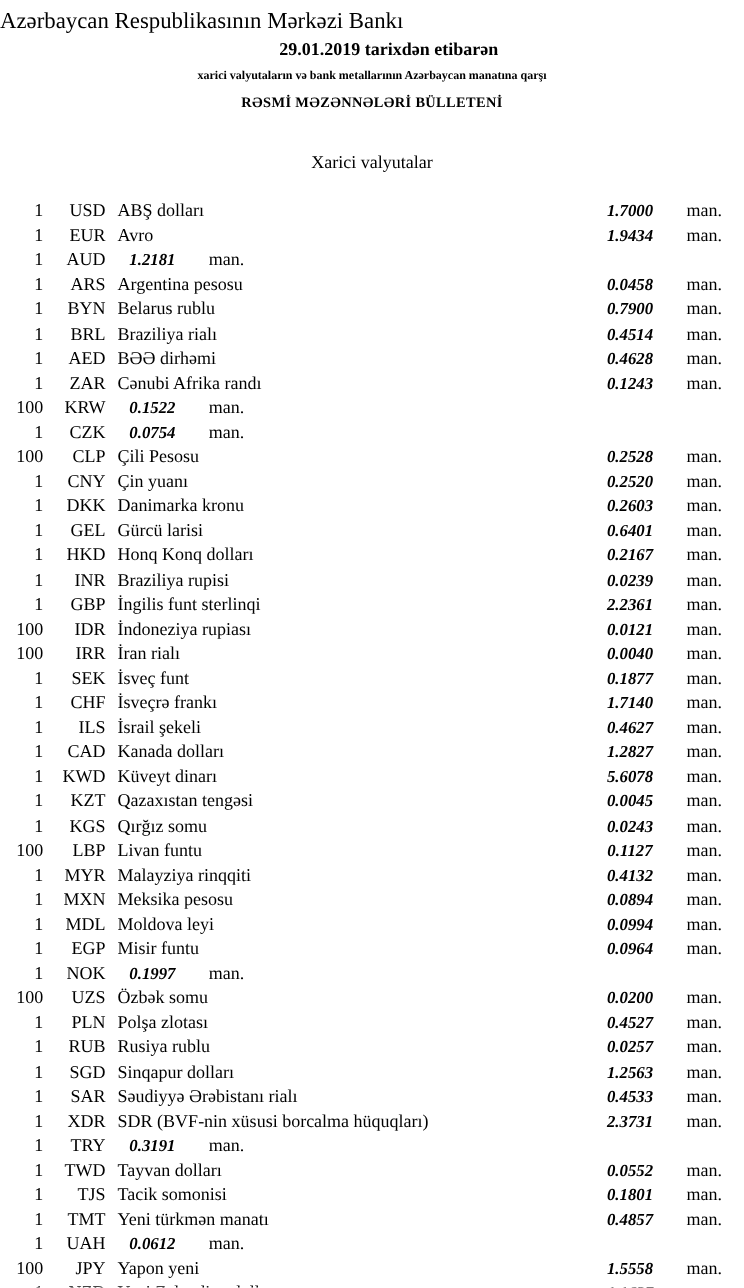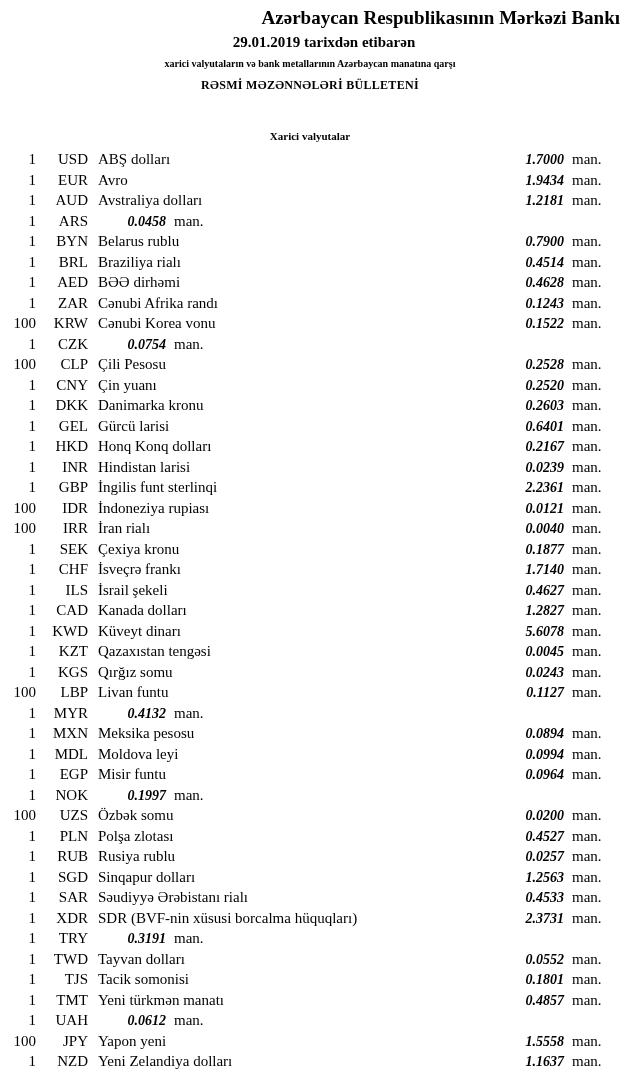--- a/index.html
+++ b/index.html
@@ -13,23 +13,23 @@
     color: #000000;
   }
   .page {
     width: 620px;
     height: 1073px;
     box-sizing: border-box;
     padding-top: 6px;
     overflow: hidden;
   }
   .hdr-title {
-    text-align: right;
+    text-align: left;
     font-size: 19px;
-    font-weight: bold;
+    font-weight: normal;
     line-height: 24px;
   }
   .hdr-date {
     text-align: center;
     font-size: 15px;
     font-weight: bold;
     line-height: 21px;
     margin-top: 2px;
     padding-left: 28px;
   }
@@ -41,25 +41,25 @@
   }
   .hdr-bulletin {
     text-align: center;
     font-size: 12px;
     font-weight: bold;
     line-height: 22px;
     letter-spacing: 0.3px;
   }
   .section-title {
     text-align: center;
-    font-size: 11px;
-    font-weight: bold;
+    font-size: 15px;
+    font-weight: normal;
     line-height: 20px;
     margin-top: 30px;
-    margin-bottom: 3px;
+    margin-bottom: 20px;
   }
   .rates {
     width: 100%;
   }
   .rate-row {
     display: flex;
     align-items: baseline;
     height: 20.5px;
     font-size: 15px;
     line-height: 20.5px;
@@ -76,21 +76,21 @@
   }
   .cell-name {
     flex: 1 1 auto;
     text-align: left;
     padding-left: 10px;
     white-space: nowrap;
     overflow: hidden;
   }
   .cell-rate {
     width: 78px;
-    text-align: right;
+    text-align: center;
     flex: 0 0 auto;
     font-weight: bold;
     font-style: italic;
     font-size: 14px;
     font-family: Liberation Serif, serif;
   }
   .cell-unit {
     width: 48px;
     text-align: left;
     padding-left: 8px;
@@ -122,28 +122,28 @@
     <span class="cell-qty">1</span>
     <span class="cell-code">EUR</span>
     <span class="cell-name">Avro</span>
     <span class="cell-rate">1.9434</span>
     <span class="cell-unit">man.</span>
   </div>
 
   <div class="rate-row">
     <span class="cell-qty">1</span>
     <span class="cell-code">AUD</span>
-    <span class="cell-name">Avstraliya dolları</span>
     <span class="cell-rate">1.2181</span>
     <span class="cell-unit">man.</span>
   </div>
 
   <div class="rate-row">
     <span class="cell-qty">1</span>
     <span class="cell-code">ARS</span>
+    <span class="cell-name">Argentina pesosu</span>
     <span class="cell-rate">0.0458</span>
     <span class="cell-unit">man.</span>
   </div>
 
   <div class="rate-row">
     <span class="cell-qty">1</span>
     <span class="cell-code">BYN</span>
     <span class="cell-name">Belarus rublu</span>
     <span class="cell-rate">0.7900</span>
     <span class="cell-unit">man.</span>
@@ -169,21 +169,20 @@
     <span class="cell-qty">1</span>
     <span class="cell-code">ZAR</span>
     <span class="cell-name">Cənubi Afrika randı</span>
     <span class="cell-rate">0.1243</span>
     <span class="cell-unit">man.</span>
   </div>
 
   <div class="rate-row">
     <span class="cell-qty">100</span>
     <span class="cell-code">KRW</span>
-    <span class="cell-name">Cənubi Korea vonu</span>
     <span class="cell-rate">0.1522</span>
     <span class="cell-unit">man.</span>
   </div>
 
   <div class="rate-row">
     <span class="cell-qty">1</span>
     <span class="cell-code">CZK</span>
     <span class="cell-rate">0.0754</span>
     <span class="cell-unit">man.</span>
   </div>
@@ -224,21 +223,21 @@
     <span class="cell-qty">1</span>
     <span class="cell-code">HKD</span>
     <span class="cell-name">Honq Konq dolları</span>
     <span class="cell-rate">0.2167</span>
     <span class="cell-unit">man.</span>
   </div>
 
   <div class="rate-row">
     <span class="cell-qty">1</span>
     <span class="cell-code">INR</span>
-    <span class="cell-name">Hindistan larisi</span>
+    <span class="cell-name">Braziliya rupisi</span>
     <span class="cell-rate">0.0239</span>
     <span class="cell-unit">man.</span>
   </div>
 
   <div class="rate-row">
     <span class="cell-qty">1</span>
     <span class="cell-code">GBP</span>
     <span class="cell-name">İngilis funt sterlinqi</span>
     <span class="cell-rate">2.2361</span>
     <span class="cell-unit">man.</span>
@@ -256,21 +255,21 @@
     <span class="cell-qty">100</span>
     <span class="cell-code">IRR</span>
     <span class="cell-name">İran rialı</span>
     <span class="cell-rate">0.0040</span>
     <span class="cell-unit">man.</span>
   </div>
 
   <div class="rate-row">
     <span class="cell-qty">1</span>
     <span class="cell-code">SEK</span>
-    <span class="cell-name">Çexiya kronu</span>
+    <span class="cell-name">İsveç funt</span>
     <span class="cell-rate">0.1877</span>
     <span class="cell-unit">man.</span>
   </div>
 
   <div class="rate-row">
     <span class="cell-qty">1</span>
     <span class="cell-code">CHF</span>
     <span class="cell-name">İsveçrə frankı</span>
     <span class="cell-rate">1.7140</span>
     <span class="cell-unit">man.</span>
@@ -320,20 +319,21 @@
     <span class="cell-qty">100</span>
     <span class="cell-code">LBP</span>
     <span class="cell-name">Livan funtu</span>
     <span class="cell-rate">0.1127</span>
     <span class="cell-unit">man.</span>
   </div>
 
   <div class="rate-row">
     <span class="cell-qty">1</span>
     <span class="cell-code">MYR</span>
+    <span class="cell-name">Malayziya rinqqiti</span>
     <span class="cell-rate">0.4132</span>
     <span class="cell-unit">man.</span>
   </div>
 
   <div class="rate-row">
     <span class="cell-qty">1</span>
     <span class="cell-code">MXN</span>
     <span class="cell-name">Meksika pesosu</span>
     <span class="cell-rate">0.0894</span>
     <span class="cell-unit">man.</span>

